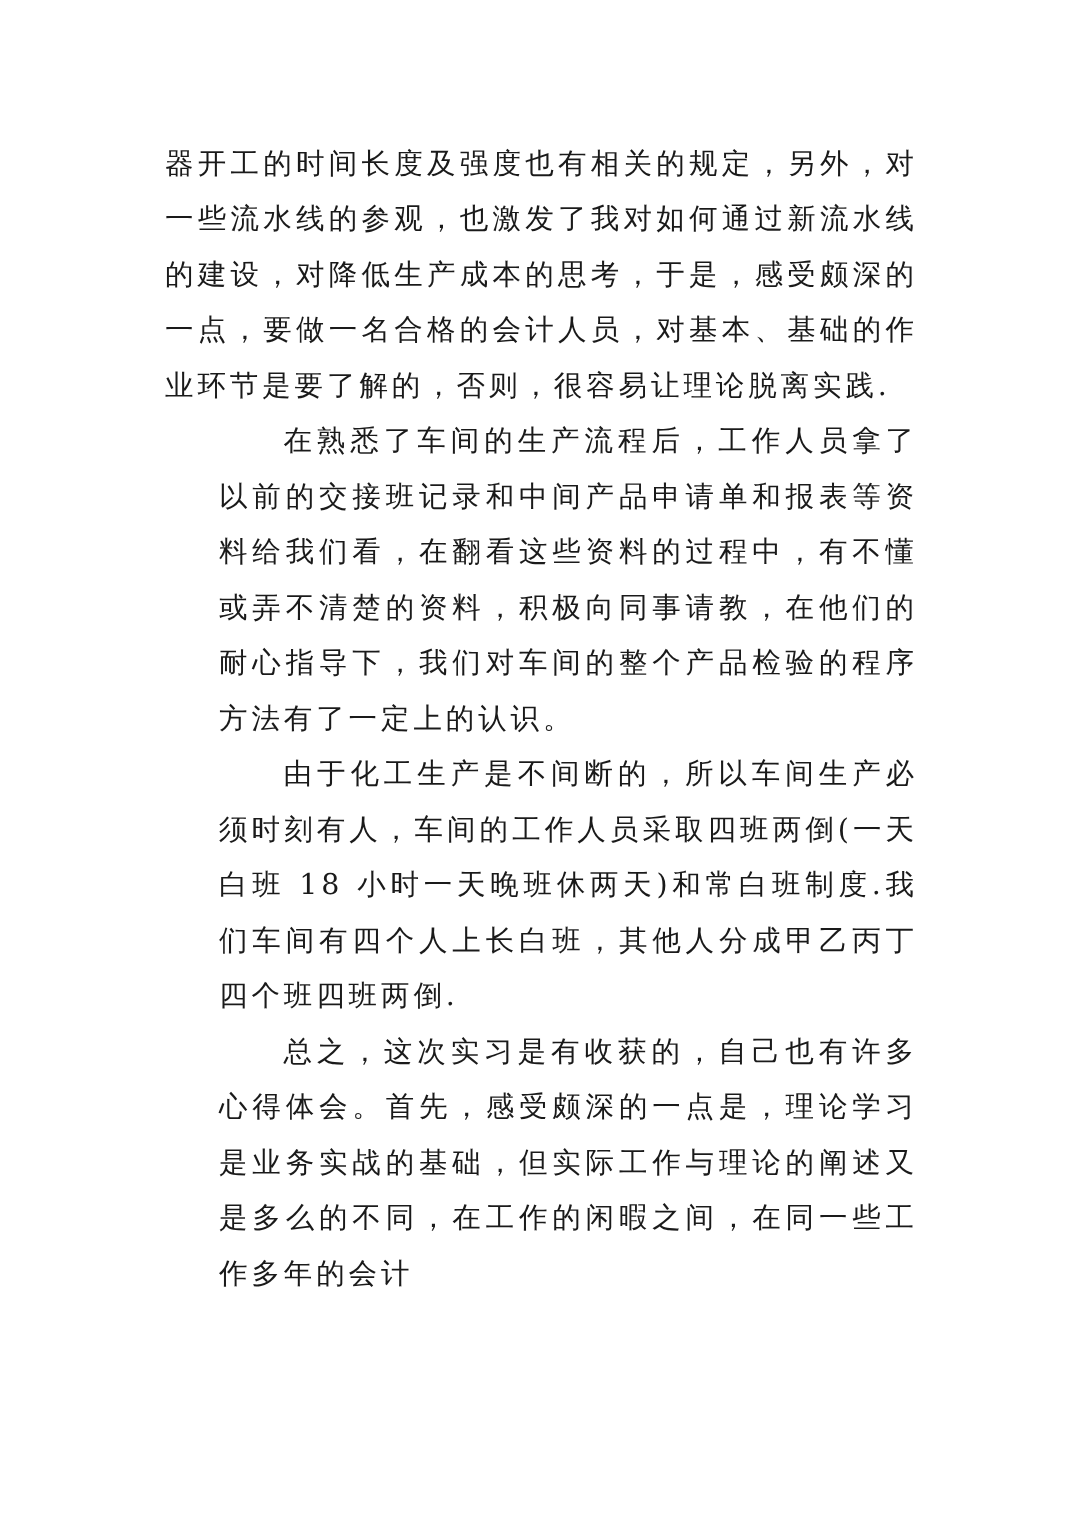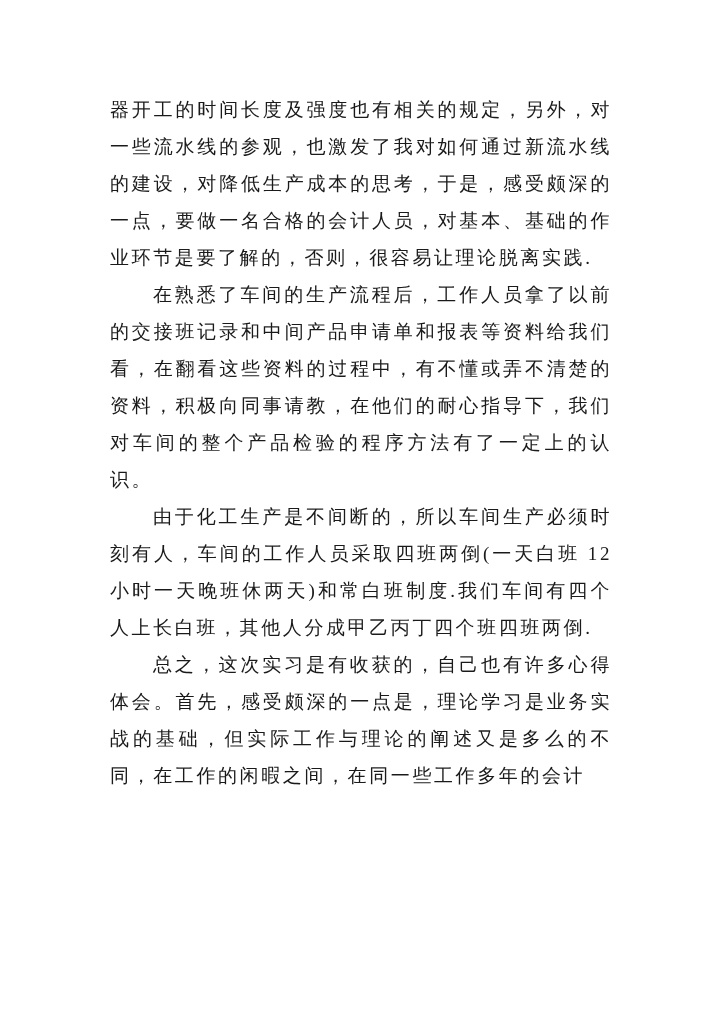--- a/index.html
+++ b/index.html
@@ -23,27 +23,27 @@
       color: #1a1a1a;
       line-height: 37px;
     }
     .para {
       margin: 0;
       padding: 0;
       text-align: justify;
       text-align-last: left;
       letter-spacing: 2.6px;
       word-break: break-all;
-      font-family: Liberation Serif, serif;
     }
     .indent {
       text-indent: 43px;
+      margin-left: 36px;
     }
   </style>
 </head>
 <body>
 
 <div class="page">
   <p class="para">器开工的时间长度及强度也有相关的规定，另外，对一些流水线的参观，也激发了我对如何通过新流水线的建设，对降低生产成本的思考，于是，感受颇深的一点，要做一名合格的会计人员，对基本、基础的作业环节是要了解的，否则，很容易让理论脱离实践.</p>
   <p class="para indent">在熟悉了车间的生产流程后，工作人员拿了以前的交接班记录和中间产品申请单和报表等资料给我们看，在翻看这些资料的过程中，有不懂或弄不清楚的资料，积极向同事请教，在他们的耐心指导下，我们对车间的整个产品检验的程序方法有了一定上的认识。</p>
-  <p class="para indent">由于化工生产是不间断的，所以车间生产必须时刻有人，车间的工作人员采取四班两倒(一天白班 12 小时一天晚班休两天)和常白班制度.我们车间有四个人上长白班，其他人分成甲乙丙丁四个班四班两倒.</p>
+  <p class="para indent">由于化工生产是不间断的，所以车间生产必须时刻有人，车间的工作人员采取四班两倒(一天白班 18 小时一天晚班休两天)和常白班制度.我们车间有四个人上长白班，其他人分成甲乙丙丁四个班四班两倒.</p>
   <p class="para indent">总之，这次实习是有收获的，自己也有许多心得体会。首先，感受颇深的一点是，理论学习是业务实战的基础，但实际工作与理论的阐述又是多么的不同，在工作的闲暇之间，在同一些工作多年的会计</p>
 </div>
 
 </body></html>

